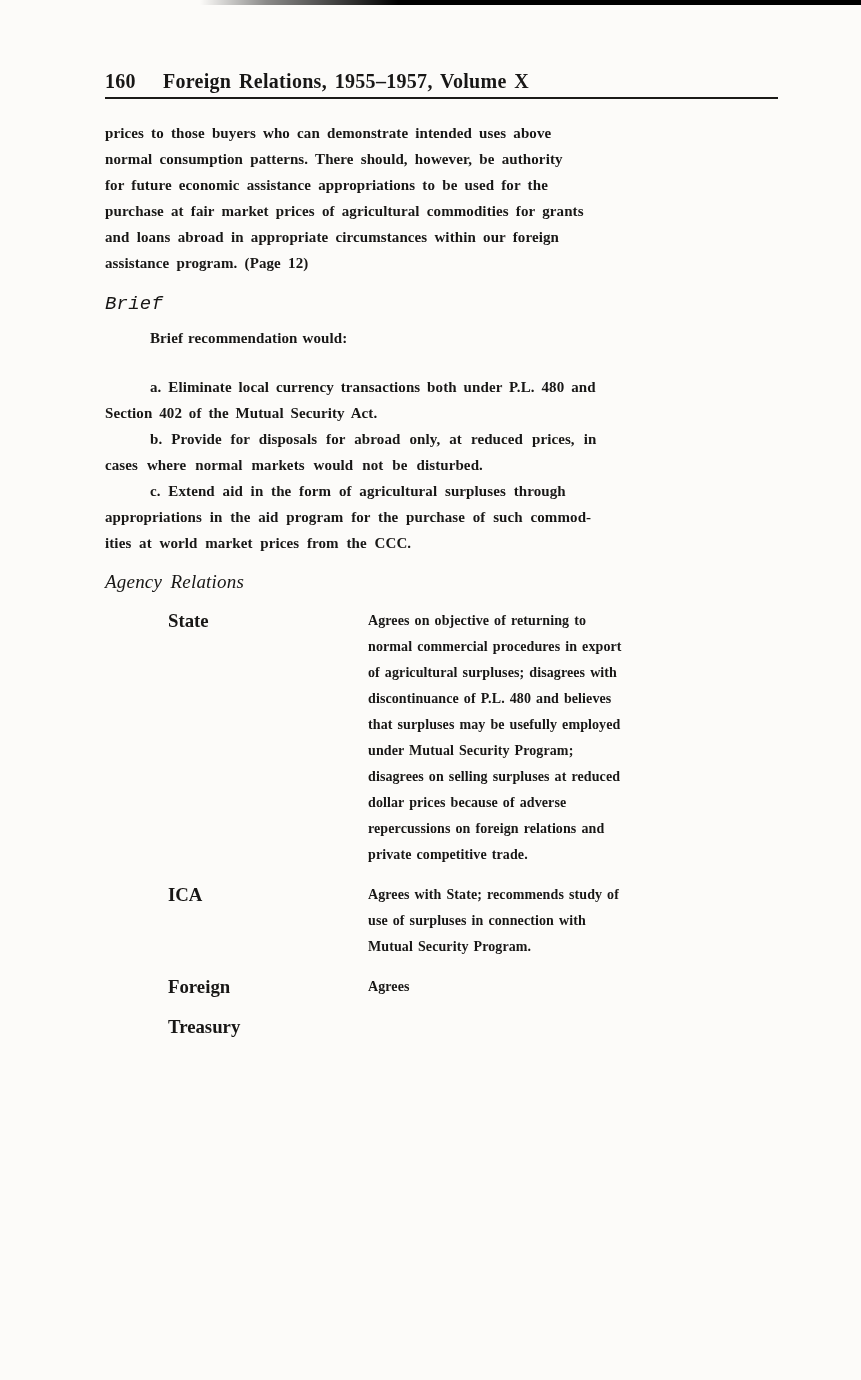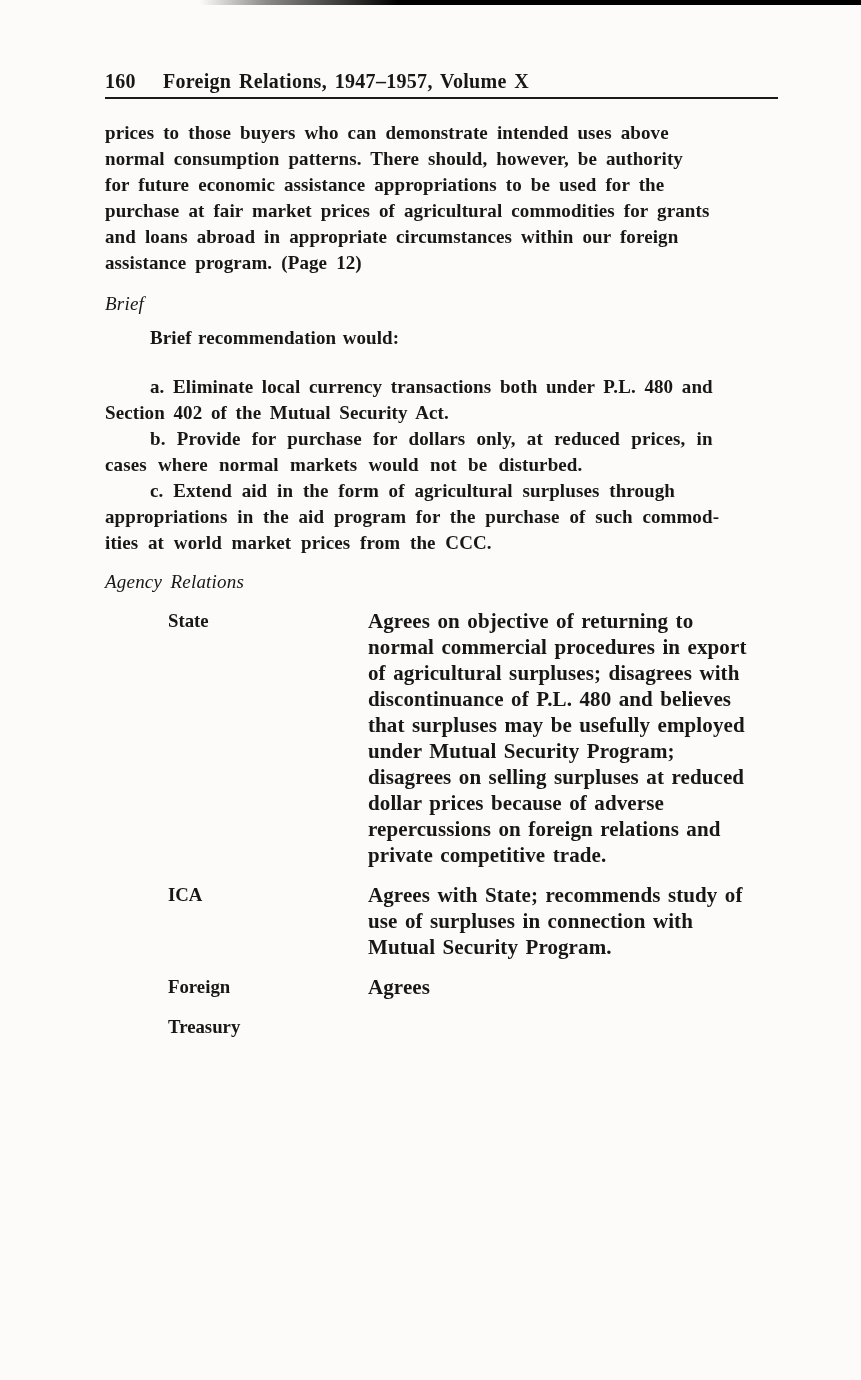--- a/index.html
+++ b/index.html
@@ -29,92 +29,92 @@
     font-weight: 700;
     letter-spacing: 0.3px;
     border-bottom: 2px solid #1b1a18;
     padding-bottom: 4px;
     word-spacing: 0.12em;
   }
   .page-num { margin-right: 27px; }
 
   .body-par {
     margin: 0;
-    font-size: 19px;
+    font-size: 15px;
     line-height: 26px;
     font-weight: 700;
     white-space: pre-line;
     letter-spacing: 0.1px;
   }
   .p1 { margin-top: 21px; word-spacing: 0.22em; }
 
   .italic-heading {
     margin: 0;
     font-size: 19px;
     line-height: 26px;
     font-style: italic;
     font-weight: 400;
     letter-spacing: 0.2px;
     word-spacing: 0.18em;
   }
-  .brief-heading { margin-top: 15px; }
+  .brief-heading { margin-top: 15px; font-family: Liberation Mono, monospace; }
   .lead { margin-top: 8px; text-indent: 45px; word-spacing: 0.08em; }
   .list-item { text-indent: 45px; }
   .item-a { margin-top: 23px; word-spacing: 0.20em; }
   .item-b { word-spacing: 0.34em; }
   .item-c { word-spacing: 0.26em; }
 
   .agency-heading { margin-top: 13px; }
   .agency-table { margin-top: 13px; }
   .agency-row {
     display: grid;
     grid-template-columns: 200px 1fr;
     margin-left: 63px;
     margin-bottom: 14px;
   }
   .agency-name {
     font-size: 18.8px;
     line-height: 26px;
     font-weight: 700;
   }
   .agency-pos {
-    font-size: 21px;
+    font-size: 14px;
     line-height: 26px;
     font-weight: 700;
     white-space: pre-line;
     word-spacing: 0.10em;
     letter-spacing: 0.1px;
   }
 </style>
 </head>
 <body>
 
 <div class="page">
   <div class="scan-bar"></div>
 
   <div class="content">
 
     <header class="running-header">
-      <span class="page-num">160</span><span>Foreign Relations, 1947–1957, Volume X</span>
+      <span class="page-num">160</span><span>Foreign Relations, 1955–1957, Volume X</span>
     </header>
 
     <p class="body-par p1">prices to those buyers who can demonstrate intended uses above
 normal consumption patterns. There should, however, be authority
 for future economic assistance appropriations to be used for the
 purchase at fair market prices of agricultural commodities for grants
 and loans abroad in appropriate circumstances within our foreign
 assistance program. (Page 12)</p>
 
     <h3 class="italic-heading brief-heading">Brief</h3>
 
     <p class="body-par lead">Brief recommendation would:</p>
 
     <p class="body-par list-item item-a">a. Eliminate local currency transactions both under P.L. 480 and
 Section 402 of the Mutual Security Act.</p>
-    <p class="body-par list-item item-b">b. Provide for purchase for dollars only, at reduced prices, in
+    <p class="body-par list-item item-b">b. Provide for disposals for abroad only, at reduced prices, in
 cases where normal markets would not be disturbed.</p>
     <p class="body-par list-item item-c">c. Extend aid in the form of agricultural surpluses through
 appropriations in the aid program for the purchase of such commod-
 ities at world market prices from the CCC.</p>
 
     <h3 class="italic-heading agency-heading">Agency Relations</h3>
 
     <div class="agency-table">
 
       <div class="agency-row">

